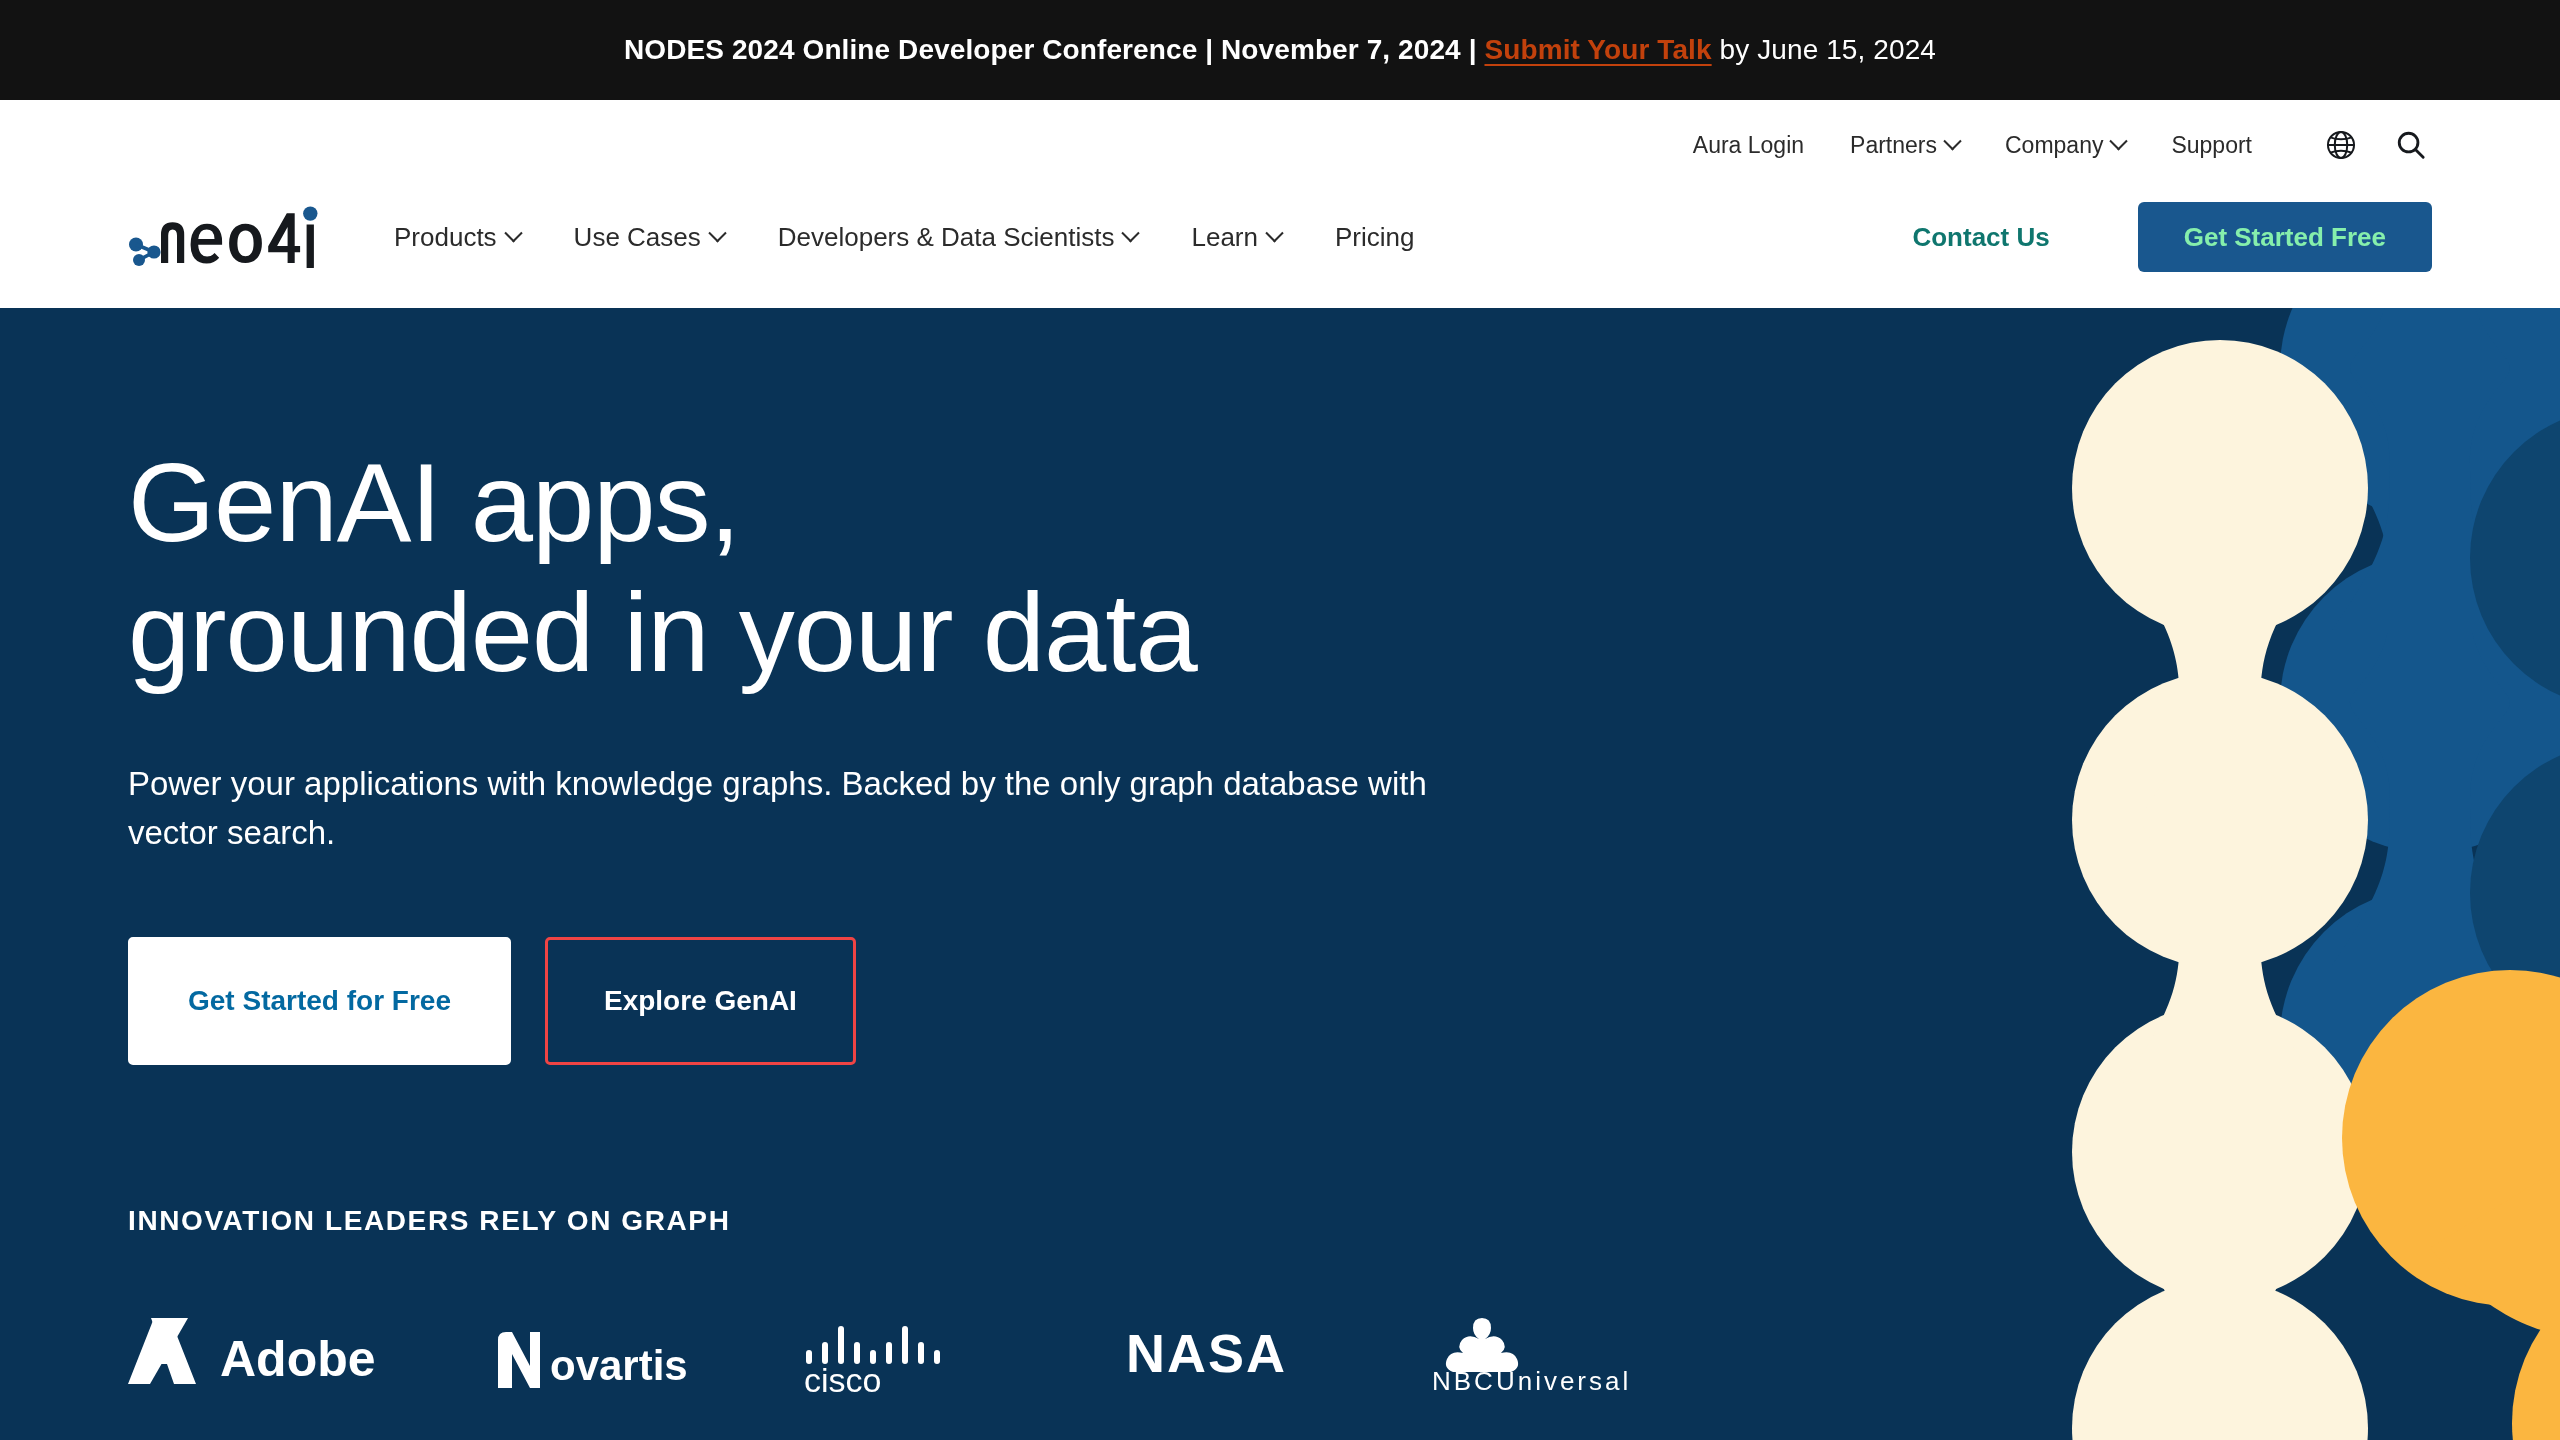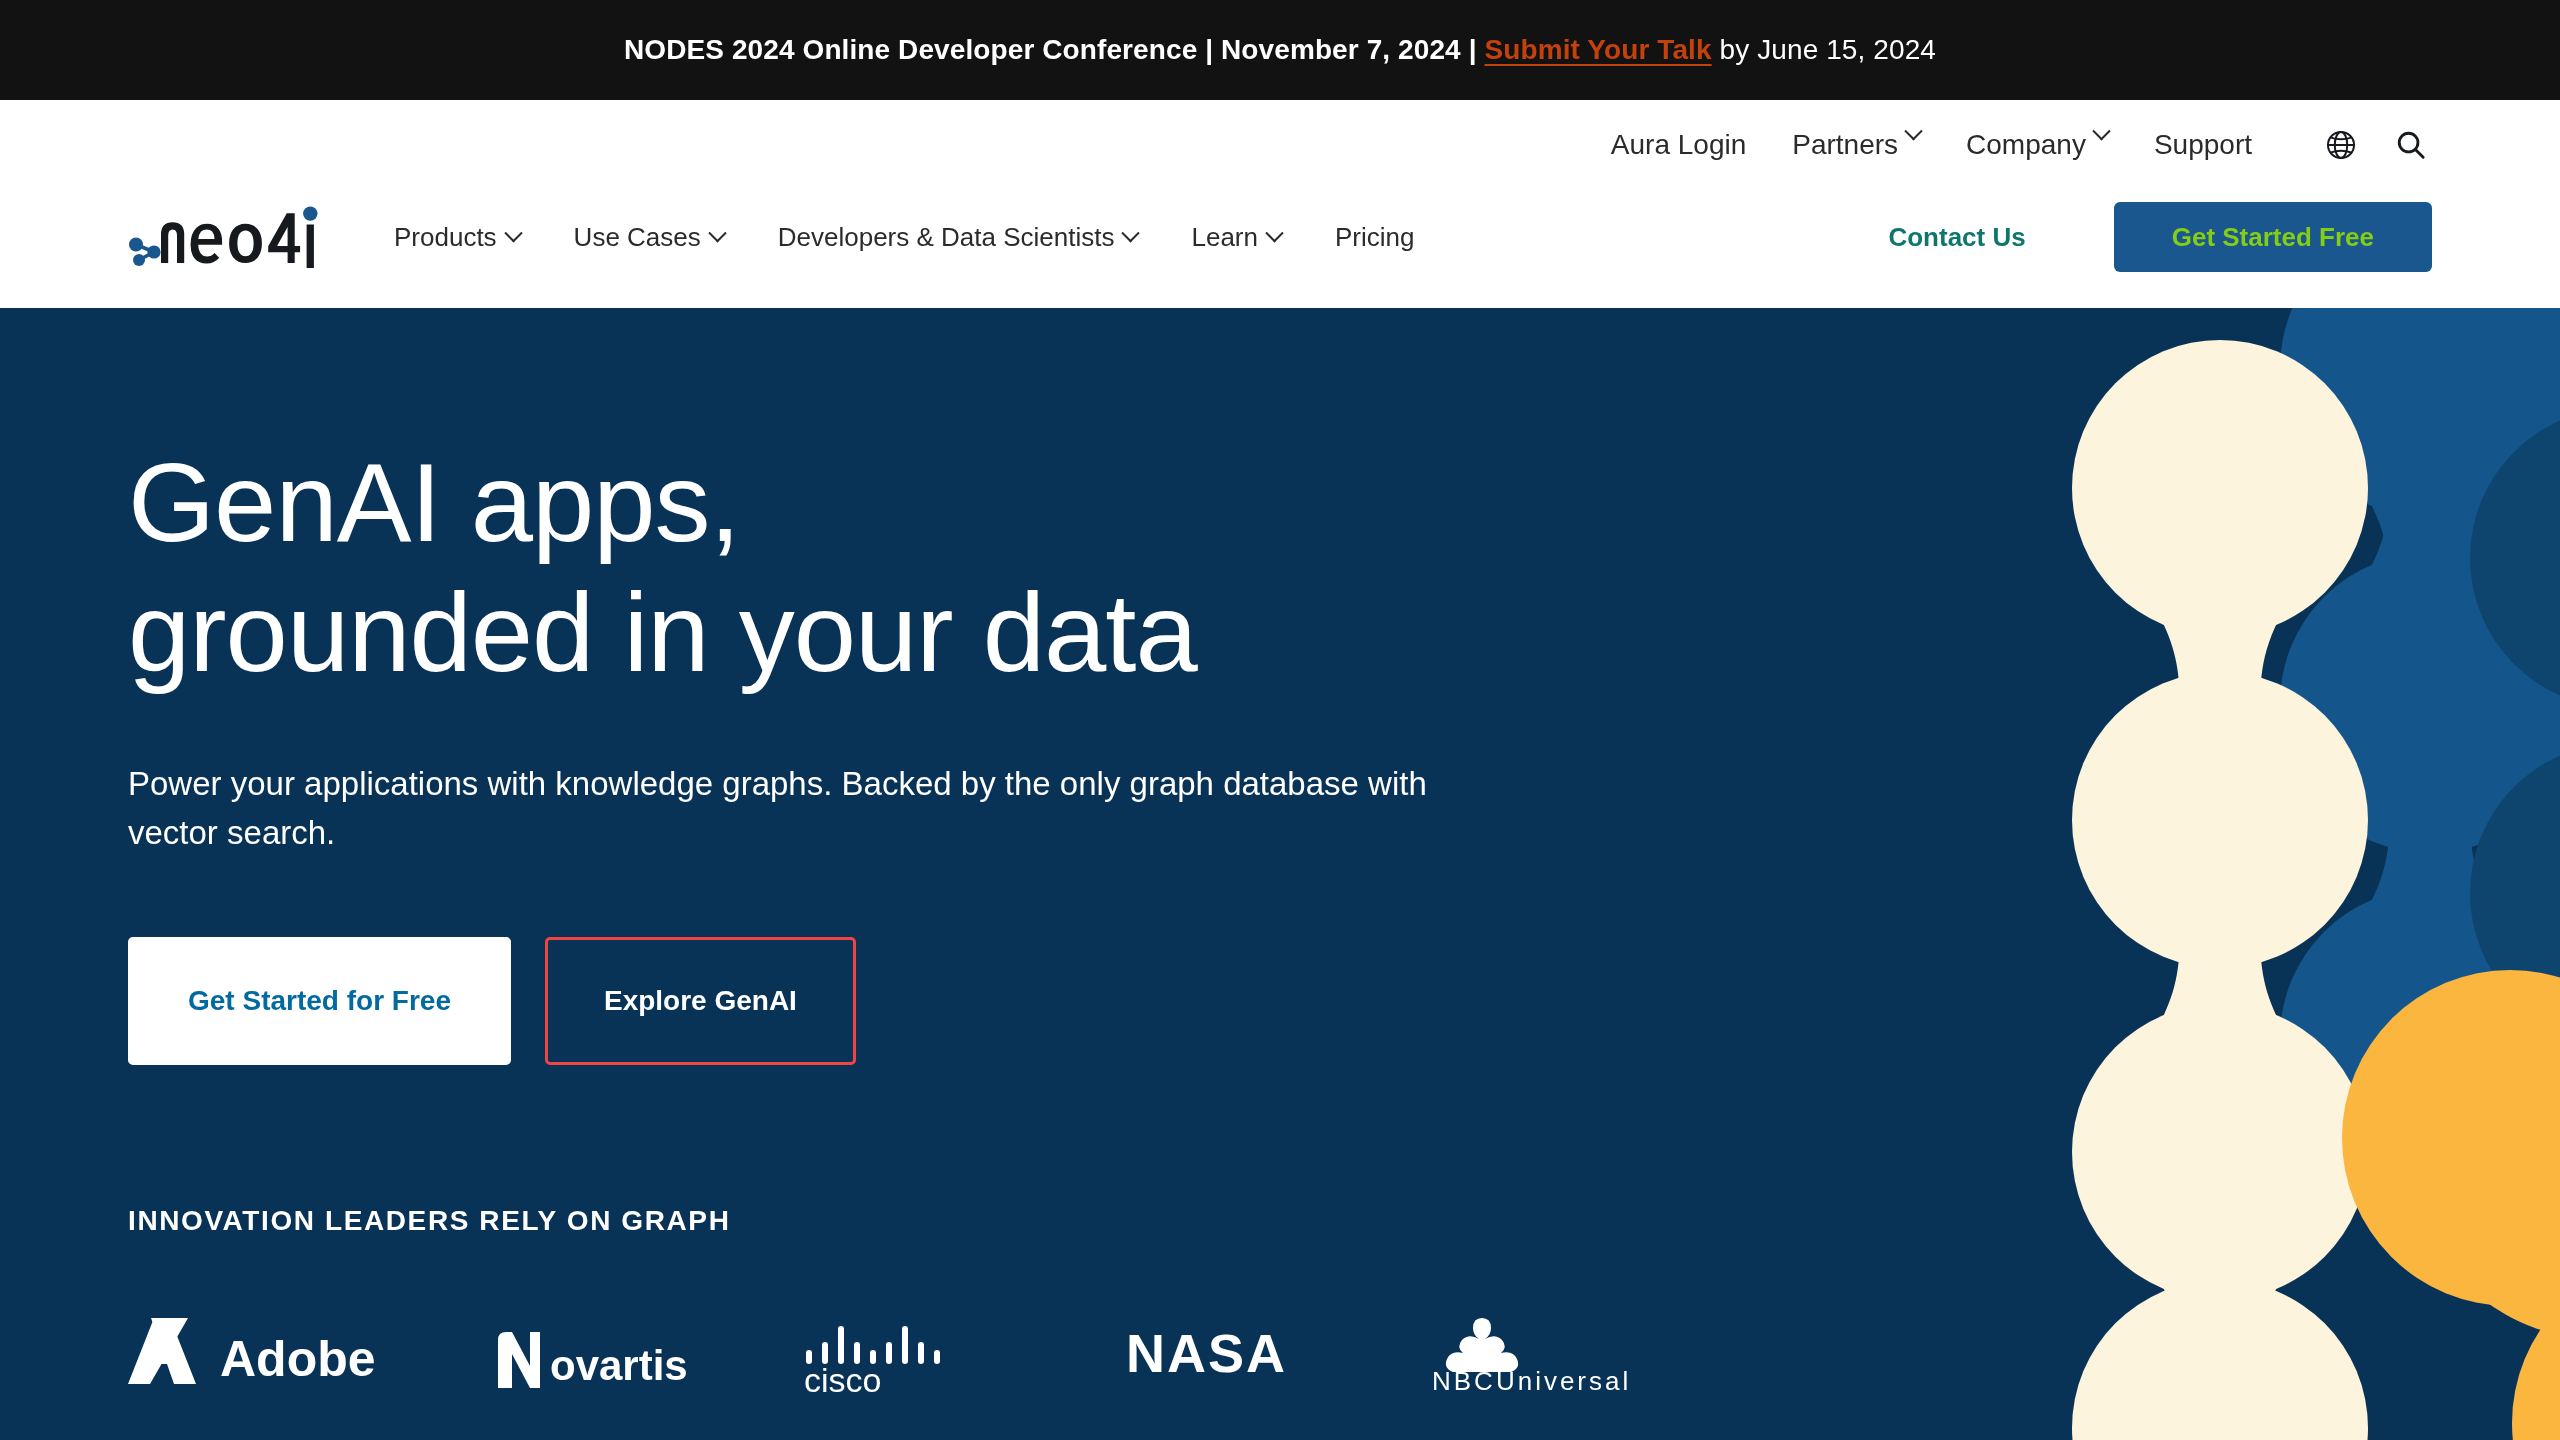--- a/index.html
+++ b/index.html
@@ -44,25 +44,25 @@
   }
   .utility-row {
     display:flex;
     align-items:center;
     justify-content:flex-end;
     gap:46px;
     height:78px;
     padding-top:12px;
   }
   .utility-link {
-    font-size:28px;
+    font-size:23px;
     color:#2b2b2b;
     text-decoration:none;
     display:flex;
-    align-items:flex-start;
+    align-items:center;
     gap:9px;
     white-space:nowrap;
   }
   .caret {
     display:inline-block;
     width:13px; height:13px;
     border-right:2.4px solid #2b2b2b;
     border-bottom:2.4px solid #2b2b2b;
     transform:rotate(45deg) translate(-3px,-3px);
   }
@@ -103,26 +103,26 @@
   .contact-link {
     font-size:26px;
     font-weight:700;
     color:#0f766e;
     text-decoration:none;
     white-space:nowrap;
     margin-right:88px;
   }
   .btn-primary {
     background:#19578e;
-    color:#84cc16;
+    color:#86efac;
     font-size:26px;
     font-weight:700;
     border:none;
     border-radius:6px;
-    padding:0 58px;
+    padding:0 46px;
     height:70px;
     display:flex; align-items:center; justify-content:center;
     cursor:pointer;
     white-space:nowrap;
     font-family:inherit;
   }
 
   
   .hero {
     position:relative;

